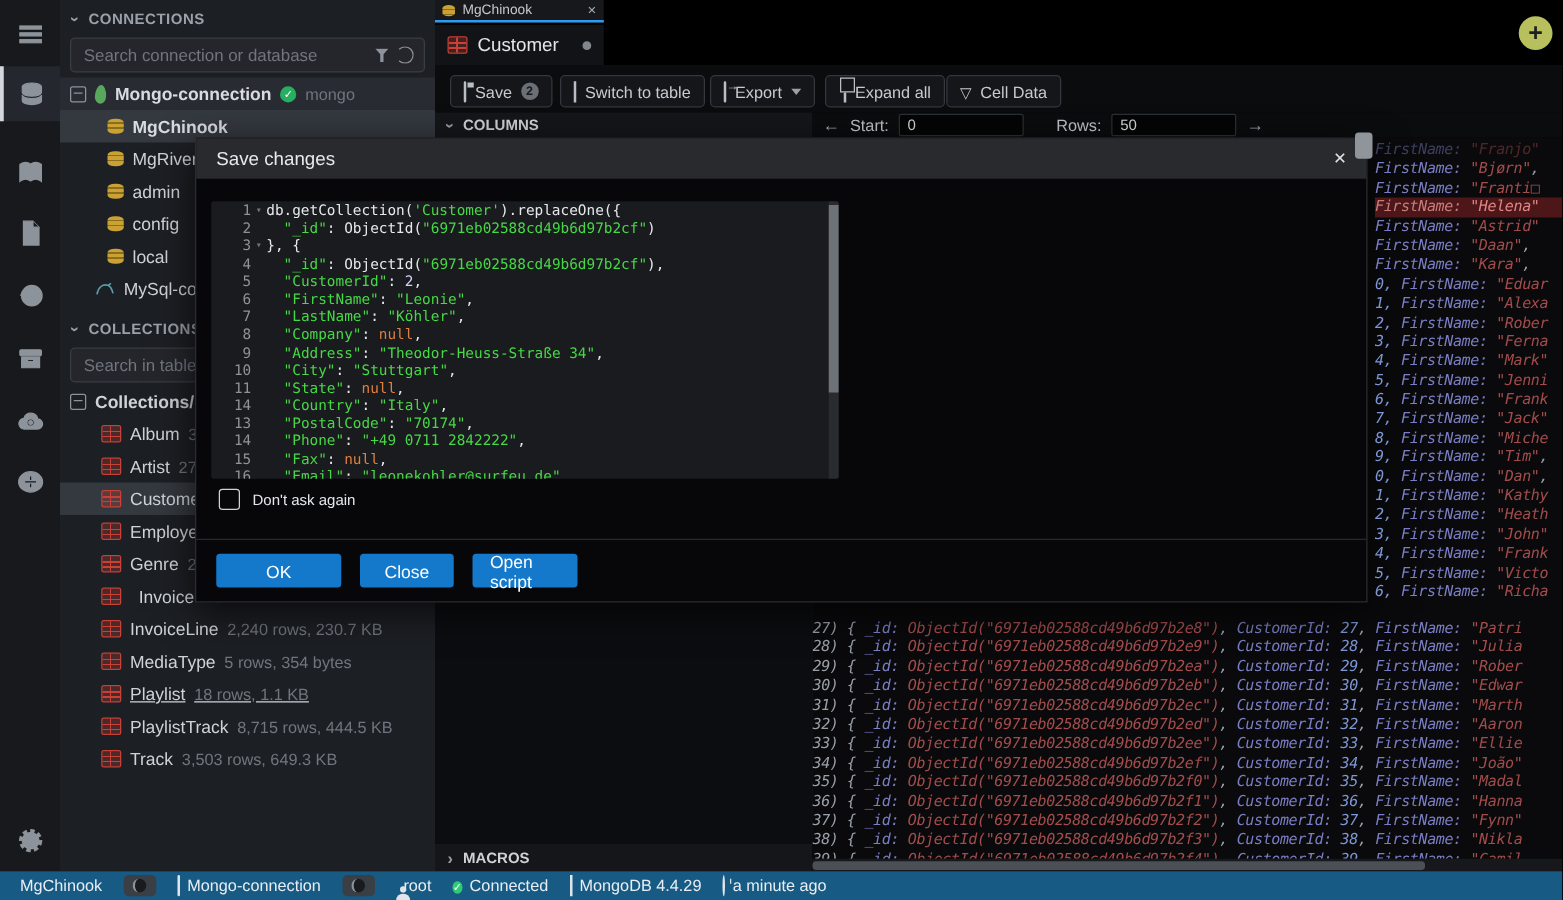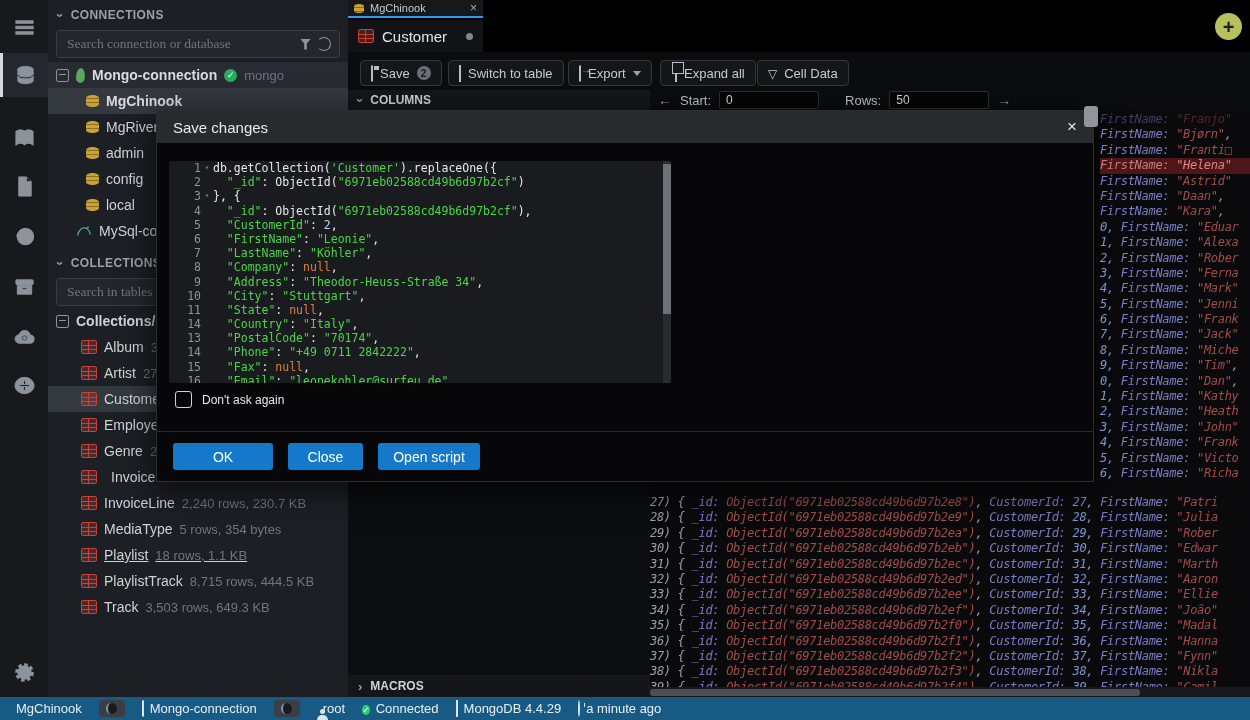--- a/index.html
+++ b/index.html
@@ -14,21 +14,21 @@
   .ib-item svg{width:23px;height:23px;fill:#8d939b;stroke:#8d939b;}
 
   
   .sidebar{left:48px;top:0;width:300px;height:697px;background:#1c1f24;z-index:4;overflow:hidden;}
   .sec-head{display:flex;align-items:center;gap:8px;height:22px;padding-left:10px;
             color:#9ba1a9;font-size:12px;font-weight:bold;letter-spacing:.4px;}
   .chev{display:inline-block;color:#9ba1a9;font-size:13px;transform:rotate(90deg);font-weight:bold;}
   .chev-r{transform:none;}
   .searchbox{position:relative;margin:4px 8px 0 8px;height:26px;background:#24262c;border:1px solid #3a3d45;border-radius:4px;
              display:flex;align-items:center;padding:0 8px;gap:6px;}
-  .searchbox input{flex:1;background:transparent;border:none;outline:none;color:#c6cad0;font-size:13.5px;font-family:Liberation Serif, serif;}
+  .searchbox input{flex:1;background:transparent;border:none;outline:none;color:#c6cad0;font-size:13.5px;font-family:Liberation Sans, sans-serif;}
   .searchbox input::placeholder{color:#70757e;}
   .funnel{width:11px;height:11px;background:#8d939b;clip-path:polygon(0 0,100% 0,62% 45%,62% 100%,38% 100%,38% 45%);}
   .refresh{width:12px;height:12px;border:1.8px solid #8d939b;border-radius:50%;border-left-color:transparent;position:relative;}
   .row{display:flex;align-items:center;gap:7px;height:26px;color:#cfd3d8;font-size:14px;white-space:nowrap;}
   .row .meta{color:#70757e;font-size:13px;}
   .row.sel{background:#34383f;}
   .row.hl{background:#282b31;}
   .expander{width:11px;height:11px;border:1px solid #8d939b;border-radius:2px;position:relative;flex:none;}
   .expander::after{content:"";position:absolute;left:2px;right:2px;top:4.5px;height:1px;background:#8d939b;}
   .dbicon{width:13px;height:12px;border-radius:6px/3px;flex:none;
@@ -110,21 +110,21 @@
   .cl .fold{width:12px;text-align:center;color:#6f757c;font-size:8px;flex:none;}
   .cd{color:#e6e8ea;} .ck{color:#46d846;} .cs{color:#46d846;} .cn{color:#cfd2f5;} .cx{color:#de8040;}
   .escroll{position:absolute;right:0;top:0;width:8px;height:222px;background:#2a2b2f;}
   .escroll .thumb{position:absolute;left:0;top:3px;width:8px;height:150px;background:#6d7278;}
   .chkrow{position:absolute;left:18px;top:280px;display:flex;align-items:center;gap:10px;color:#e4e7ea;font-size:12px;}
   .chk{width:15px;height:15px;border:1.6px solid #cfd3d8;border-radius:3px;background:transparent;}
   .m-div{position:absolute;left:0;right:0;top:320px;border-top:1px solid #27282c;}
   .m-btns{position:absolute;left:16px;top:332px;display:flex;gap:15px;}
   .mbtn{height:27px;background:#1579cb;border-radius:3px;color:#fff;font-size:14px;display:flex;align-items:center;
         justify-content:center;padding:0 14px;box-sizing:border-box;}
-  .mbtn.ok{width:100px;} .mbtn.close{width:75px;} .mbtn.script{width:102px;}
+  .mbtn.ok{width:100px;} .mbtn.close{width:75px;} .mbtn.script{width:84px;}
 
   
   .statusbar{left:0;top:697px;width:1250px;height:23px;background:#175a84;z-index:70;display:flex;align-items:center;
              gap:17px;padding-left:10px;box-sizing:border-box;color:#e8eef3;font-size:13px;}
   .sb-item{display:flex;align-items:center;gap:6px;white-space:nowrap;}
   .sb-db{width:12px;height:11px;border-radius:5px/2.5px;background:linear-gradient(#dfe5ea 0 2.5px,#175a84 2.5px 3.5px,#dfe5ea 3.5px 6px,#175a84 6px 7px,#dfe5ea 7px 11px);}
   .sb-pill{width:26px;height:17px;background:#3a3f45;border-radius:4px;display:flex;align-items:center;justify-content:center;}
   .sb-pill .orb{width:11px;height:11px;border-radius:50%;background:#191b1f;border-left:2px solid #8d939b;box-sizing:border-box;}
   .sb-server{width:13px;height:11px;border:1.3px solid #dfe5ea;border-radius:2px;position:relative;}
   .sb-server::after{content:"";position:absolute;left:0;right:0;top:4px;height:1.3px;background:#dfe5ea;}

